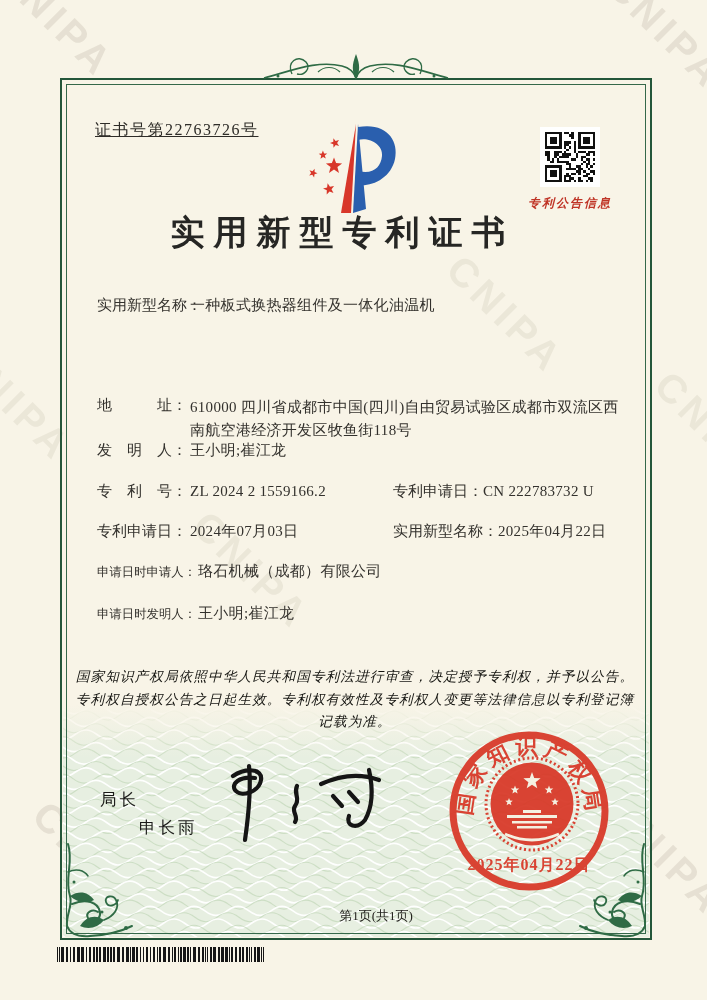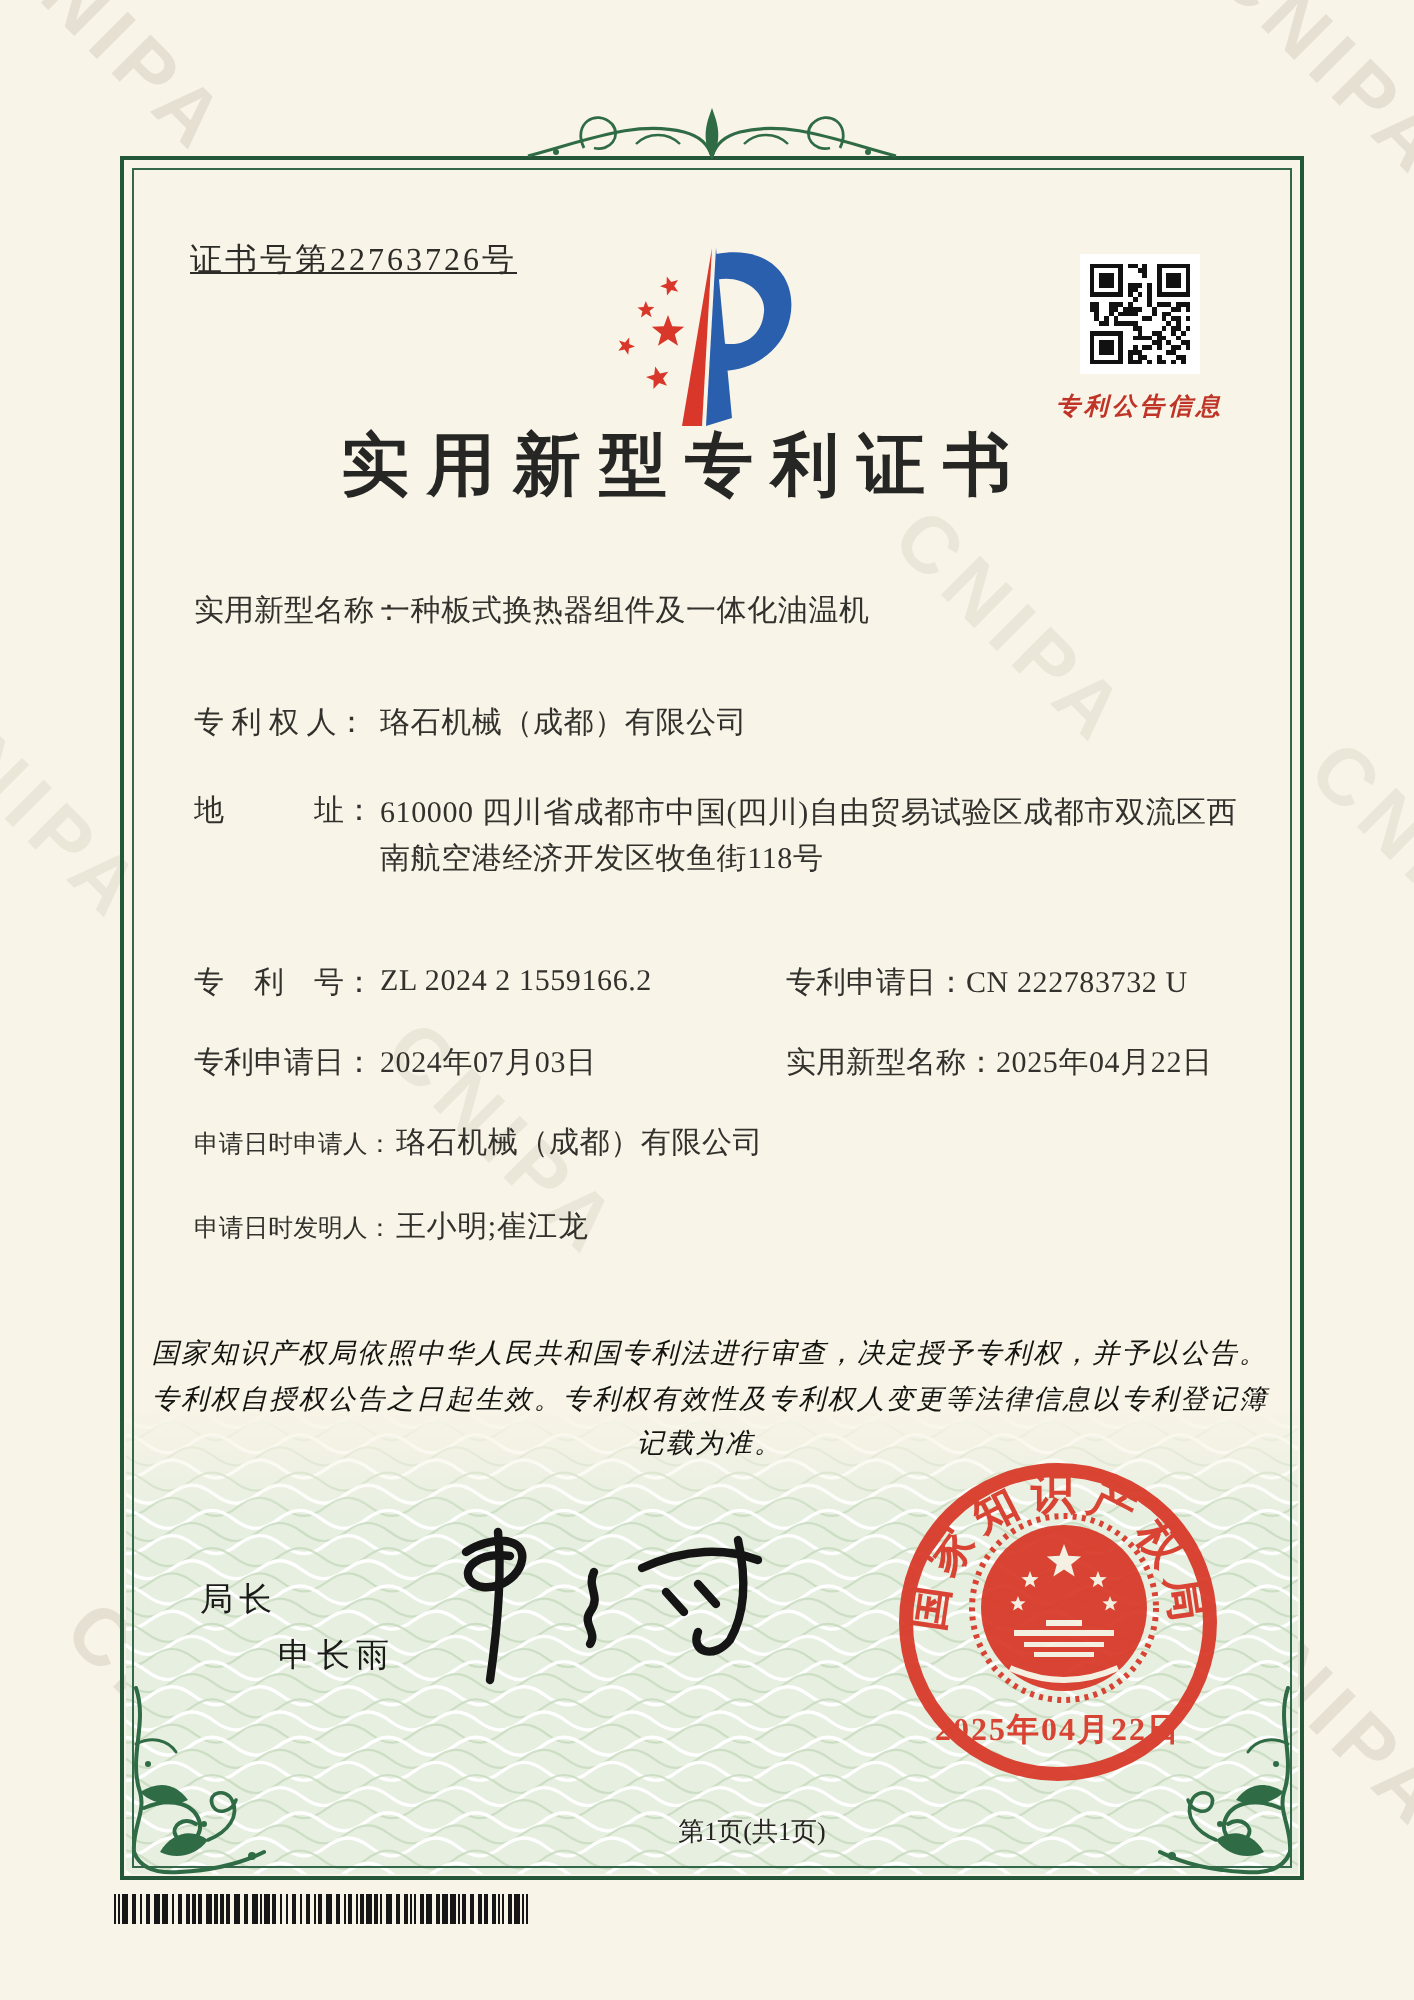--- a/index.html
+++ b/index.html
@@ -281,25 +281,25 @@
       <rect x="17" y="22" width="1" height="1" fill="#111"></rect>
       <rect x="19" y="22" width="1" height="1" fill="#111"></rect>
       <rect x="21" y="22" width="1" height="1" fill="#111"></rect>
     </svg>
   <div id="qr-caption">专利公告信息</div>
   <div id="title">实用新型专利证书</div>
 
   <div class="row" style="top:296px;">
     <span class="flabel">实用新型名称：</span><span class="fvalue">一种板式换热器组件及一体化油温机</span>
   </div>
-  <div class="row" style="top:352px;">
-    <span class="flabel">专 利 权 人：</span><span class="fvalue">珞石机械（成都）有限公司</span>
-  </div>
   <div class="row" style="top:396px;">
     <span class="flabel">地　　　址：</span><span class="fvalue wrap">610000 四川省成都市中国(四川)自由贸易试验区成都市双流区西南航空港经济开发区牧鱼街118号</span>
+  </div>
+  <div class="row" style="top:441px;">
+    <span class="flabel">发　明　人：</span><span class="fvalue">王小明;崔江龙</span>
   </div>
   <div class="row" style="top:482px;">
     <span class="flabel">专　利　号：</span><span class="fvalue">ZL 2024 2 1559166.2</span>
     <span class="col2"><span class="flabel2">专利申请日：</span><span class="fvalue">CN 222783732 U</span></span>
   </div>
   <div class="row" style="top:522px;">
     <span class="flabel">专利申请日：</span><span class="fvalue">2024年07月03日</span>
     <span class="col2"><span class="flabel2">实用新型名称：</span><span class="fvalue">2025年04月22日</span></span>
   </div>
   <div class="row" style="top:562px;">

